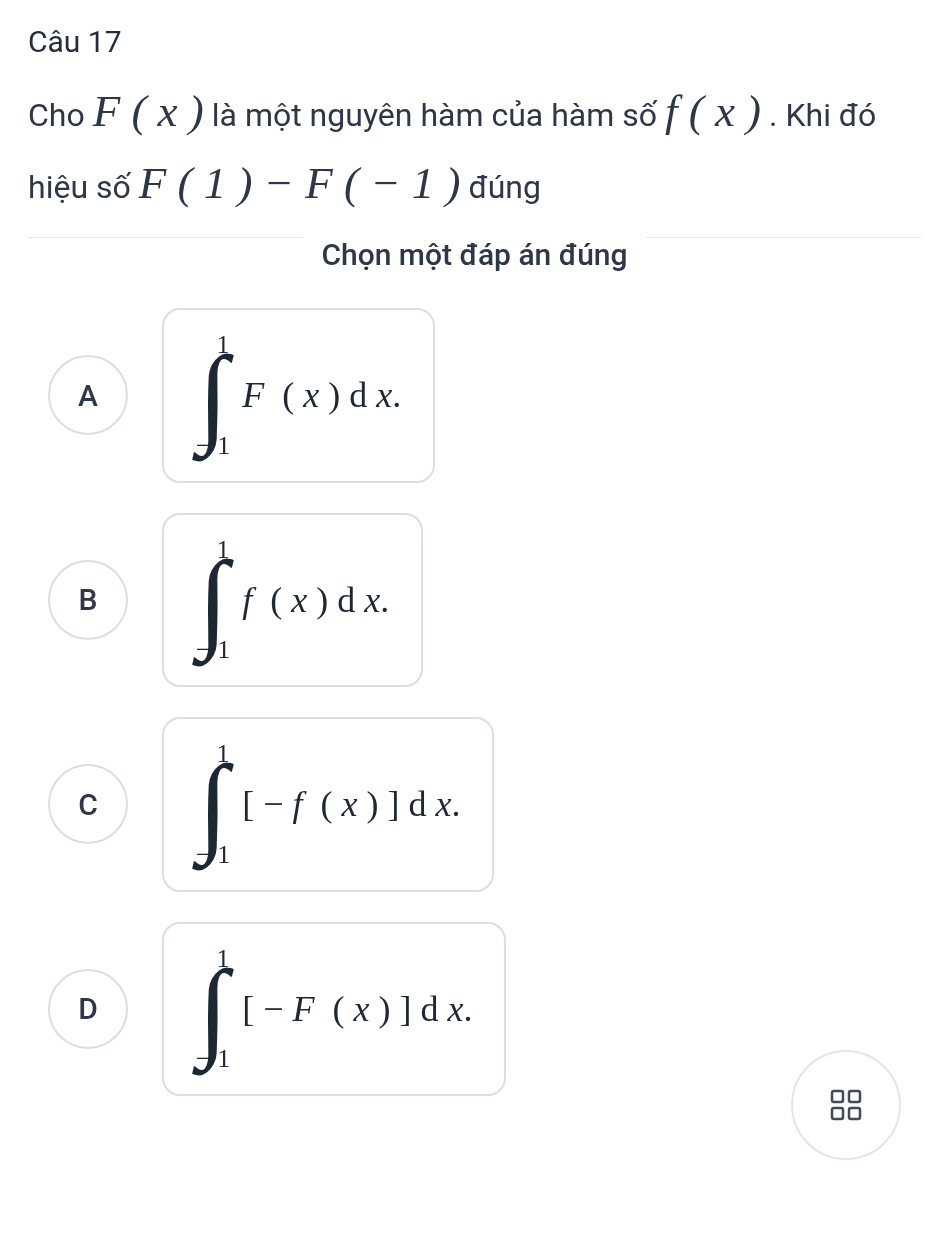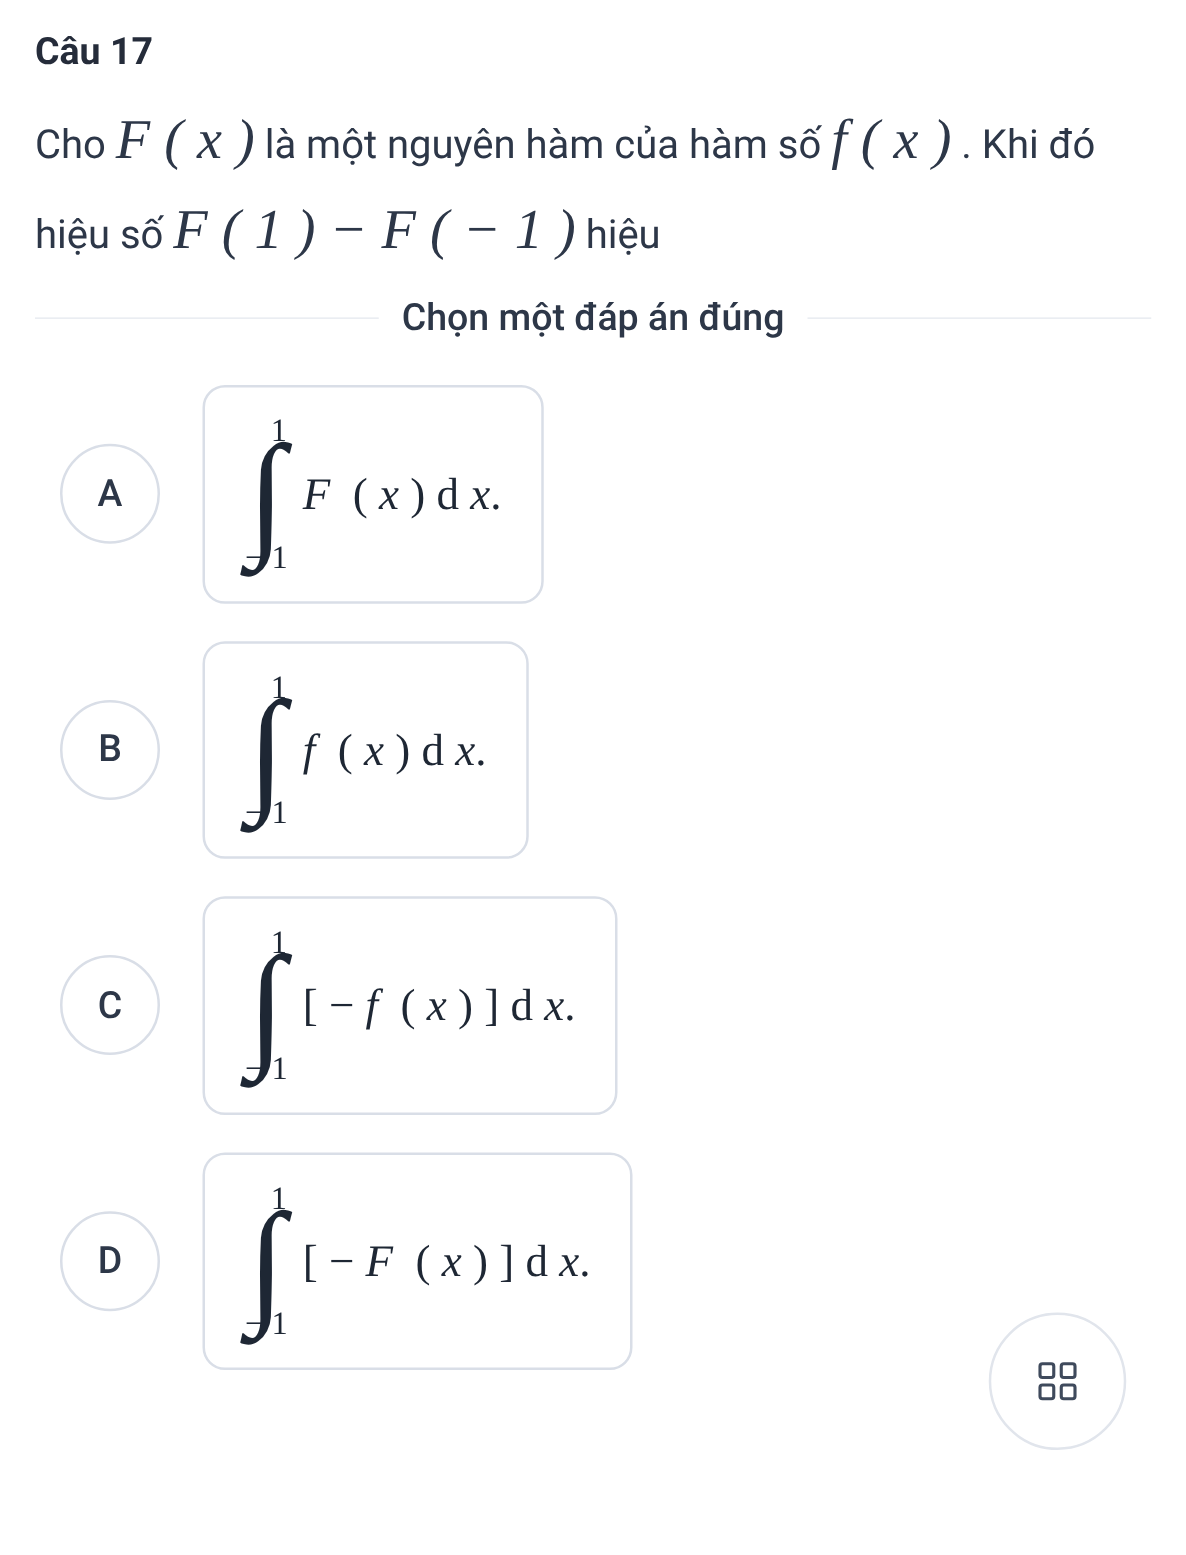--- a/index.html
+++ b/index.html
@@ -11,38 +11,37 @@
     color: #252c3a;
     font-size: 28px;
   }
   .page {
     width: 949px;
     min-height: 1244px;
     padding: 24px 28px 24px 28px;
     position: relative;
   }
   .q-title {
-    font-weight: 700;
+    font-weight: 400;
     font-size: 30px;
     margin-bottom: 16px;
   }
   .q-body {
     font-size: 32px;
     line-height: 1.6;
     color: #2d3748;
     margin-bottom: 18px;
   }
   .math-var {
     font-family: "Times New Roman", Georgia, serif;
     font-style: italic;
     font-size: 45px;
   }
   .divider-row {
     display: flex;
-    align-items: center;
     gap: 18px;
     margin: 14px 0 36px 0;
   }
   .divider-line {
     flex: 1;
     height: 1px;
     background: #e3e7ee;
   }
   .divider-text {
     font-size: 30px;
@@ -139,21 +138,21 @@
 
   <div class="q-title">Câu 17</div>
 
   <div class="q-body">
     <span>Cho </span>
     <span class="math-var">F ( x )</span>
     <span> là một nguyên hàm của hàm số </span>
     <span class="math-var">f ( x )</span>
     <span> . Khi đó hiệu số </span>
     <span class="math-var">F ( 1 ) − F ( − 1 )</span>
-    <span> hiệu</span>
+    <span> đúng</span>
   </div>
 
   <div class="divider-row">
     <div class="divider-line"></div>
     <div class="divider-text">Chọn một đáp án đúng</div>
     <div class="divider-line"></div>
   </div>
 
   <div class="option-row">
     <div class="option-circle">A</div>

